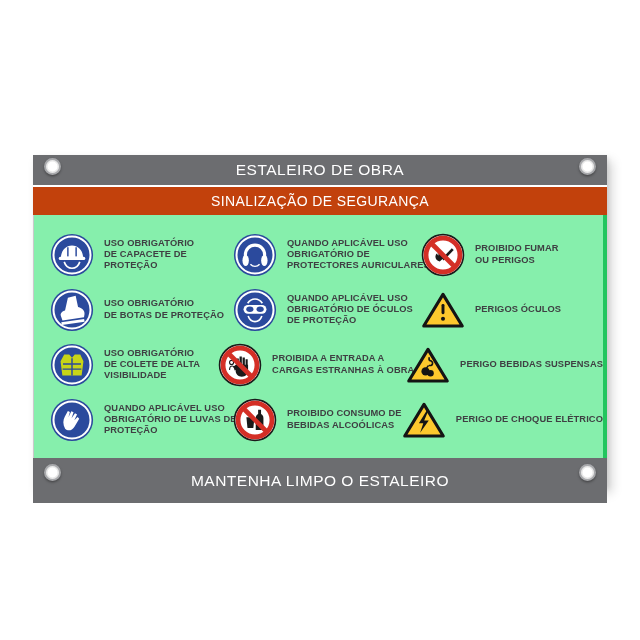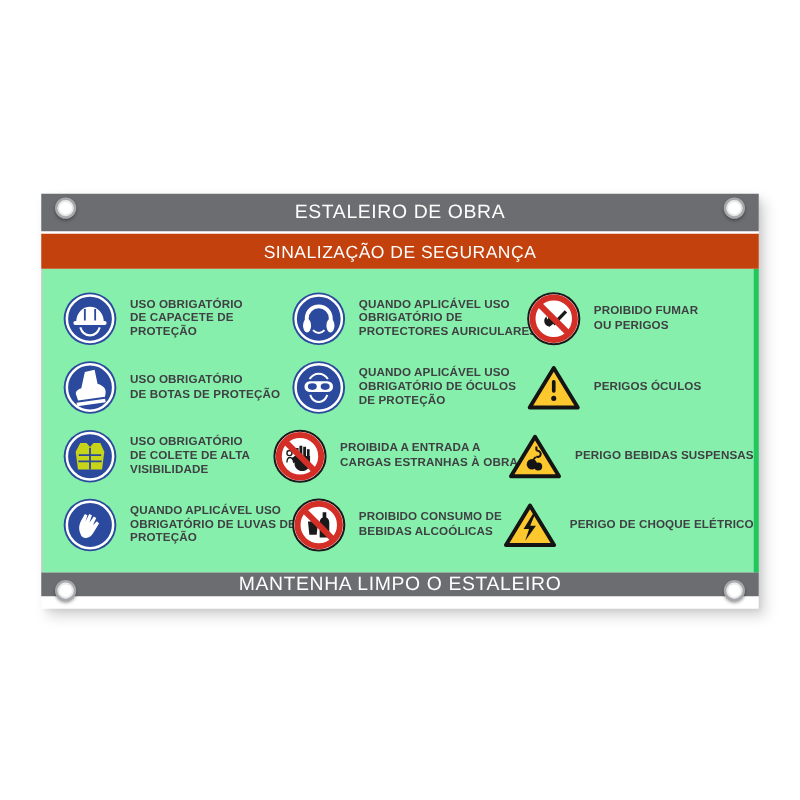--- a/index.html
+++ b/index.html
@@ -12,21 +12,21 @@
     box-shadow:5px 6px 10px rgba(0,0,0,.17), 2px 2px 4px rgba(0,0,0,.08);
     background:#fff;
   }
   .band{
     position:relative;width:100%;display:flex;align-items:center;justify-content:center;
     color:#ffffff;font-weight:normal;text-align:right;
   }
   .band-top{height:30px;background:#6c6d70;font-size:15.5px;letter-spacing:.5px;}
   .band-gap{height:2px;background:#ffffff;}
   .band-orange{height:28px;background:#c2410c;font-size:14px;letter-spacing:.4px;}
-  .band-bottom{height:19px;background:#6c6d70;font-size:15.5px;letter-spacing:.5px;}
+  .band-bottom{height:45px;background:#6c6d70;font-size:15.5px;letter-spacing:.5px;}
   .grommet{
     position:absolute;width:13px;height:13px;border-radius:50%;
     background:#ffffff;border:2px solid #a8a9ac;
     box-shadow:0 1.5px 2.5px rgba(0,0,0,.35), inset 0 0 0 1.5px #e8e8e8;
   }
   .grommet.gl{left:11px;} .grommet.gr{right:11px;}
   .band-top .grommet{top:3px;}
   .band-bottom .grommet{top:6px;}
   .body{
     height:243px;background:#86efac;

